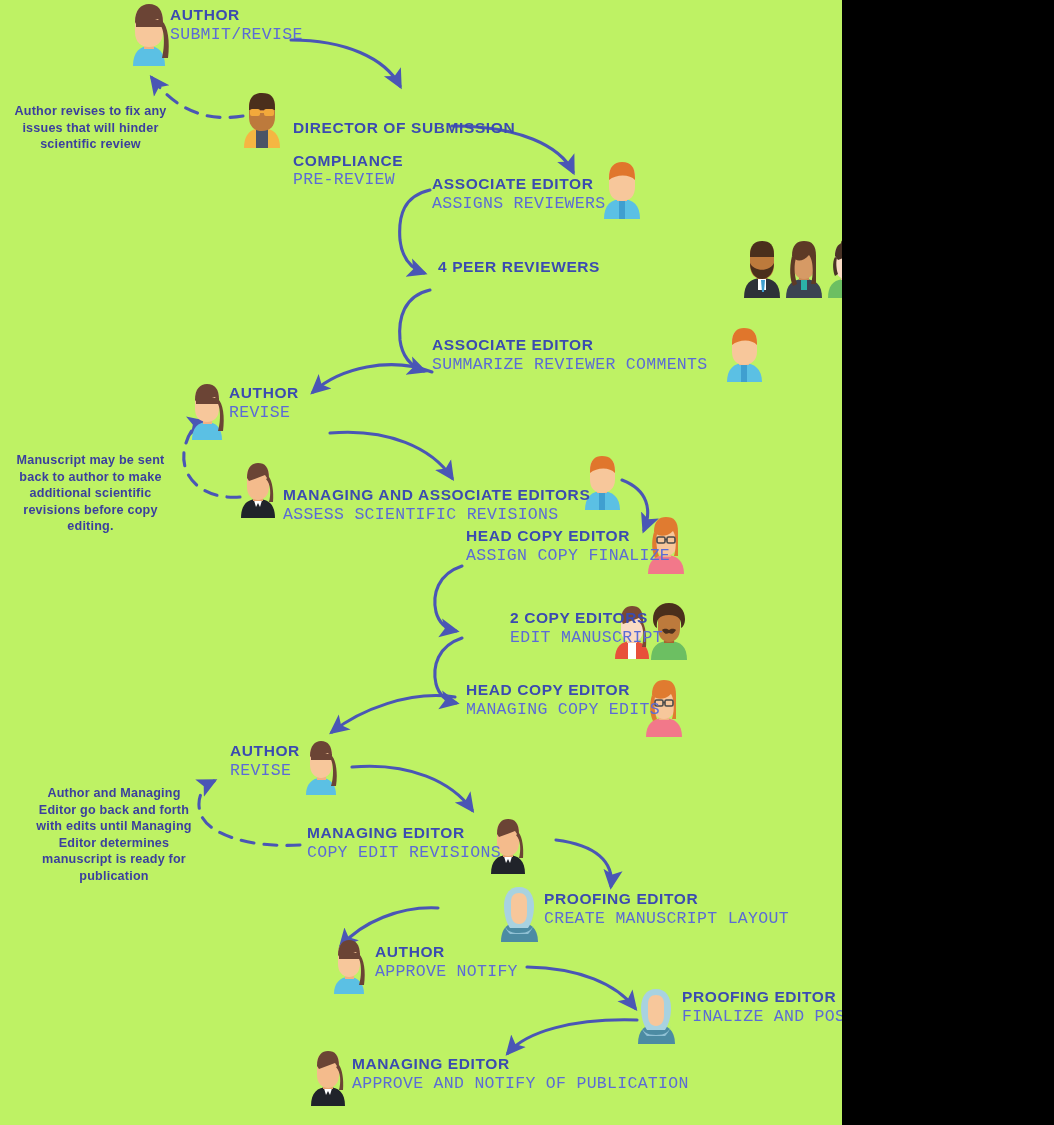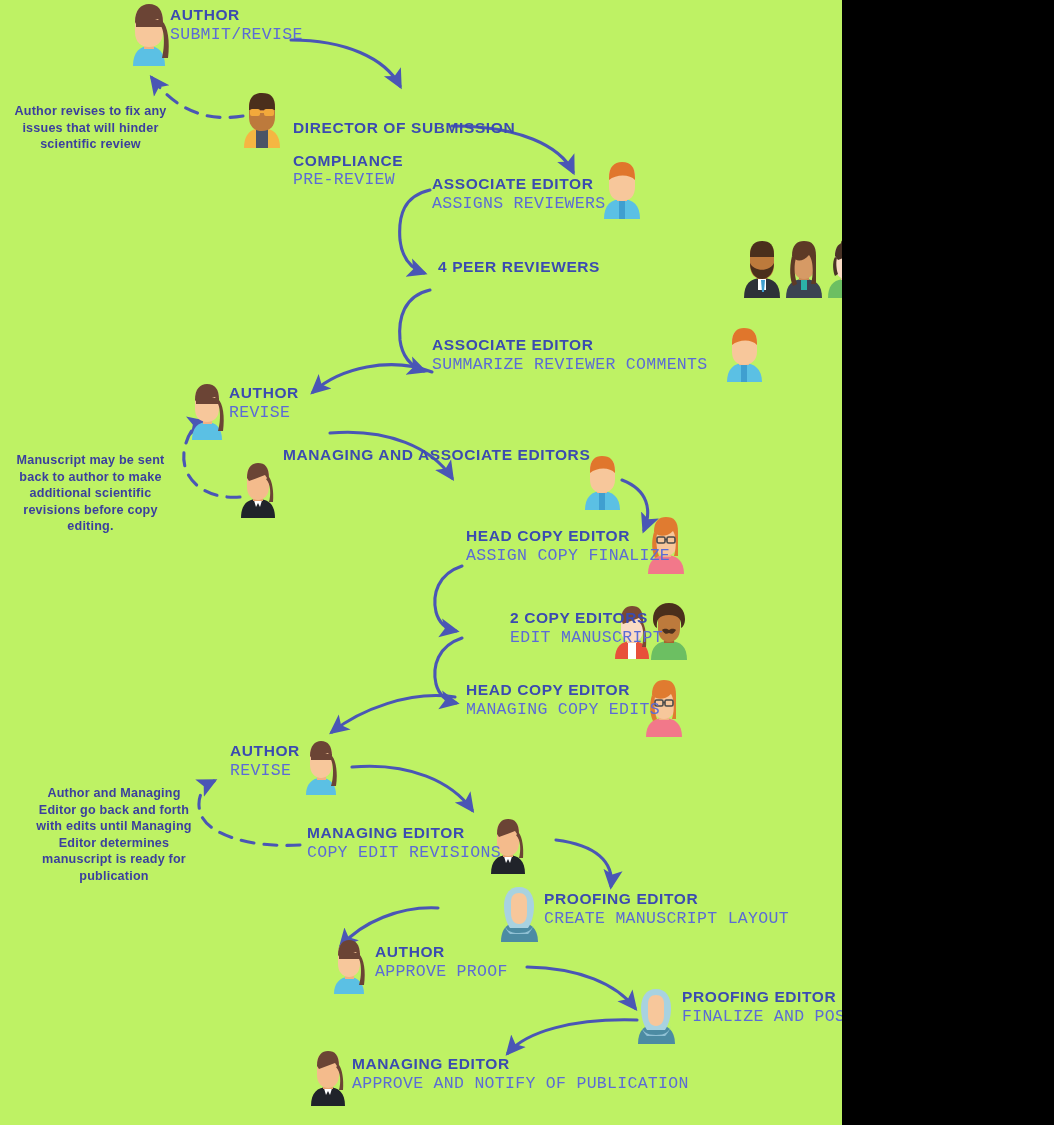--- a/index.html
+++ b/index.html
@@ -376,22 +376,23 @@
   <div class="node" style="left:432px; top:336px;">
     <div class="title">ASSOCIATE EDITOR</div>
     <div class="sub">SUMMARIZE REVIEWER COMMENTS</div>
   </div>
 
   <div class="node" style="left:229px; top:384px;">
     <div class="title">AUTHOR</div>
     <div class="sub">REVISE</div>
   </div>
 
-  <div class="node" style="left:283px; top:446px;">
+  <div class="node" style="left:283px; top:486px;">
     <div class="title">MANAGING AND ASSOCIATE EDITORS</div>
+    <div class="sub">ASSESS SCIENTIFIC REVISIONS</div>
   </div>
 
   <div class="node" style="left:466px; top:527px;">
     <div class="title">HEAD COPY EDITOR</div>
     <div class="sub">ASSIGN COPY FINALIZE</div>
   </div>
 
   <div class="node" style="left:466px; top:609px;margin-left:44px;">
     <div class="title">2 COPY EDITORS</div>
     <div class="sub">EDIT MANUSCRIPT</div>
@@ -412,21 +413,21 @@
     <div class="sub">COPY EDIT REVISIONS</div>
   </div>
 
   <div class="node" style="left:544px; top:890px;">
     <div class="title">PROOFING EDITOR</div>
     <div class="sub">CREATE MANUSCRIPT LAYOUT</div>
   </div>
 
   <div class="node" style="left:375px; top:943px;">
     <div class="title">AUTHOR</div>
-    <div class="sub">APPROVE PROOF</div>
+    <div class="sub">APPROVE NOTIFY</div>
   </div>
 
   <div class="node" style="left:682px; top:988px;">
     <div class="title">PROOFING EDITOR</div>
     <div class="sub">FINALIZE AND POST MANUSCRIPT</div>
   </div>
 
   <div class="node" style="left:352px; top:1055px;">
     <div class="title">MANAGING EDITOR</div>
     <div class="sub">APPROVE AND NOTIFY OF PUBLICATION</div>

